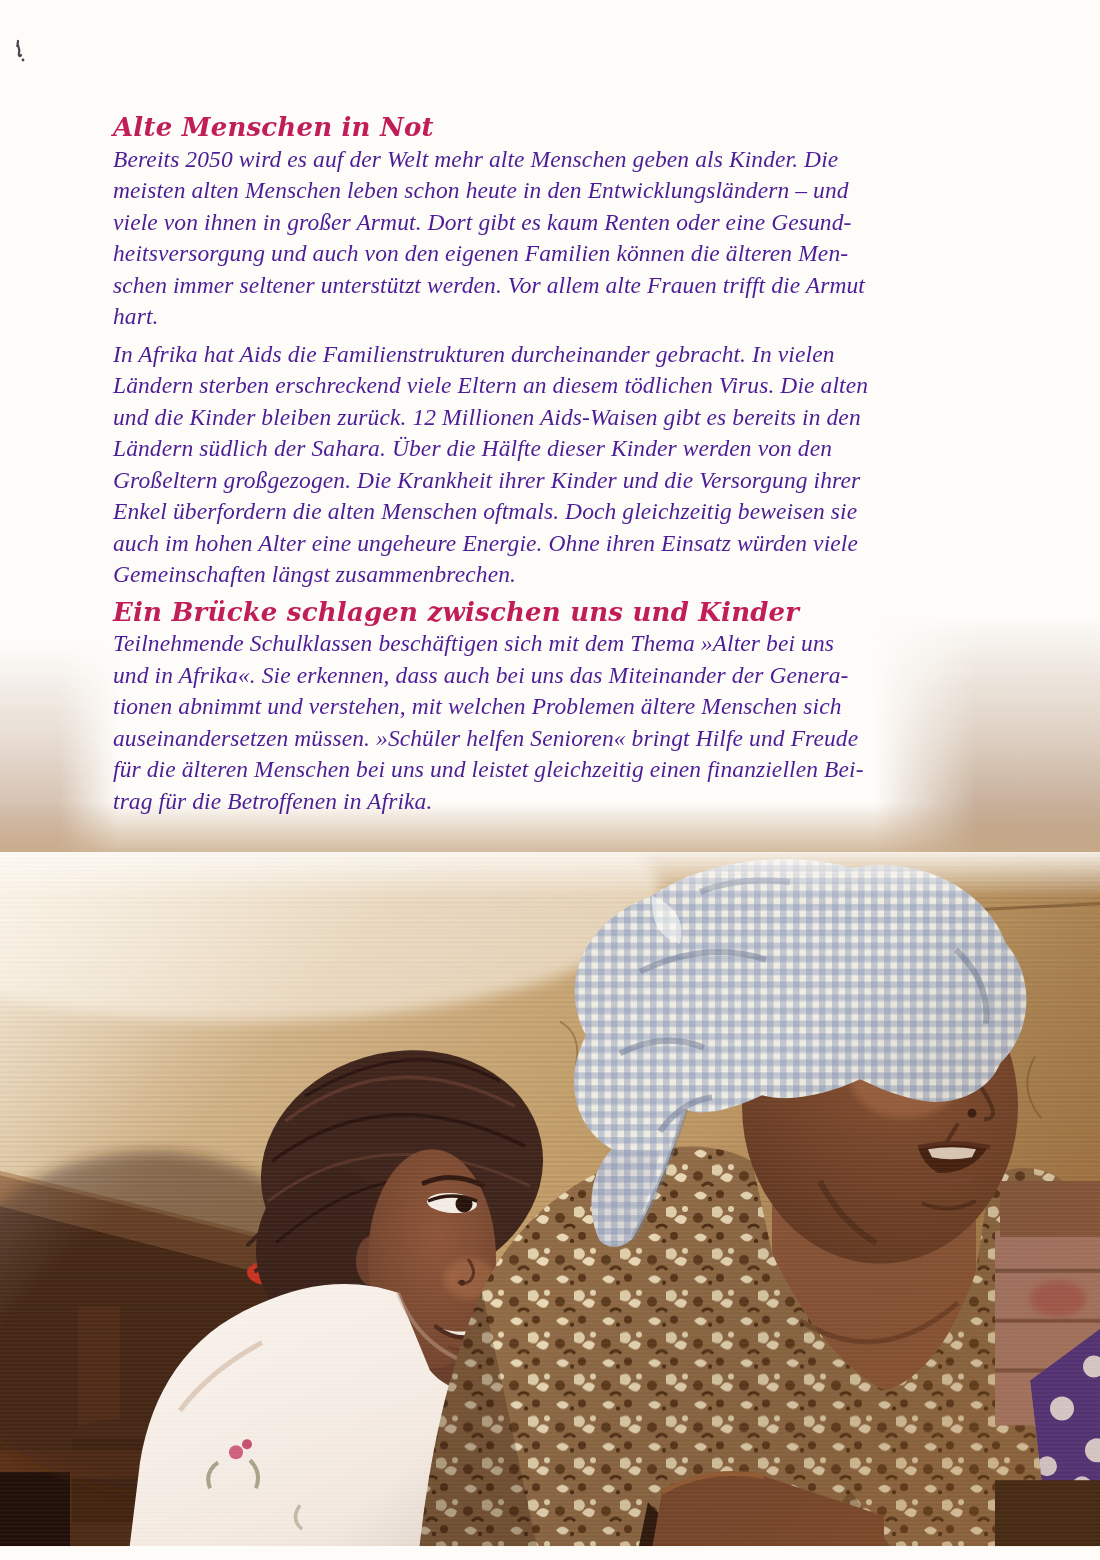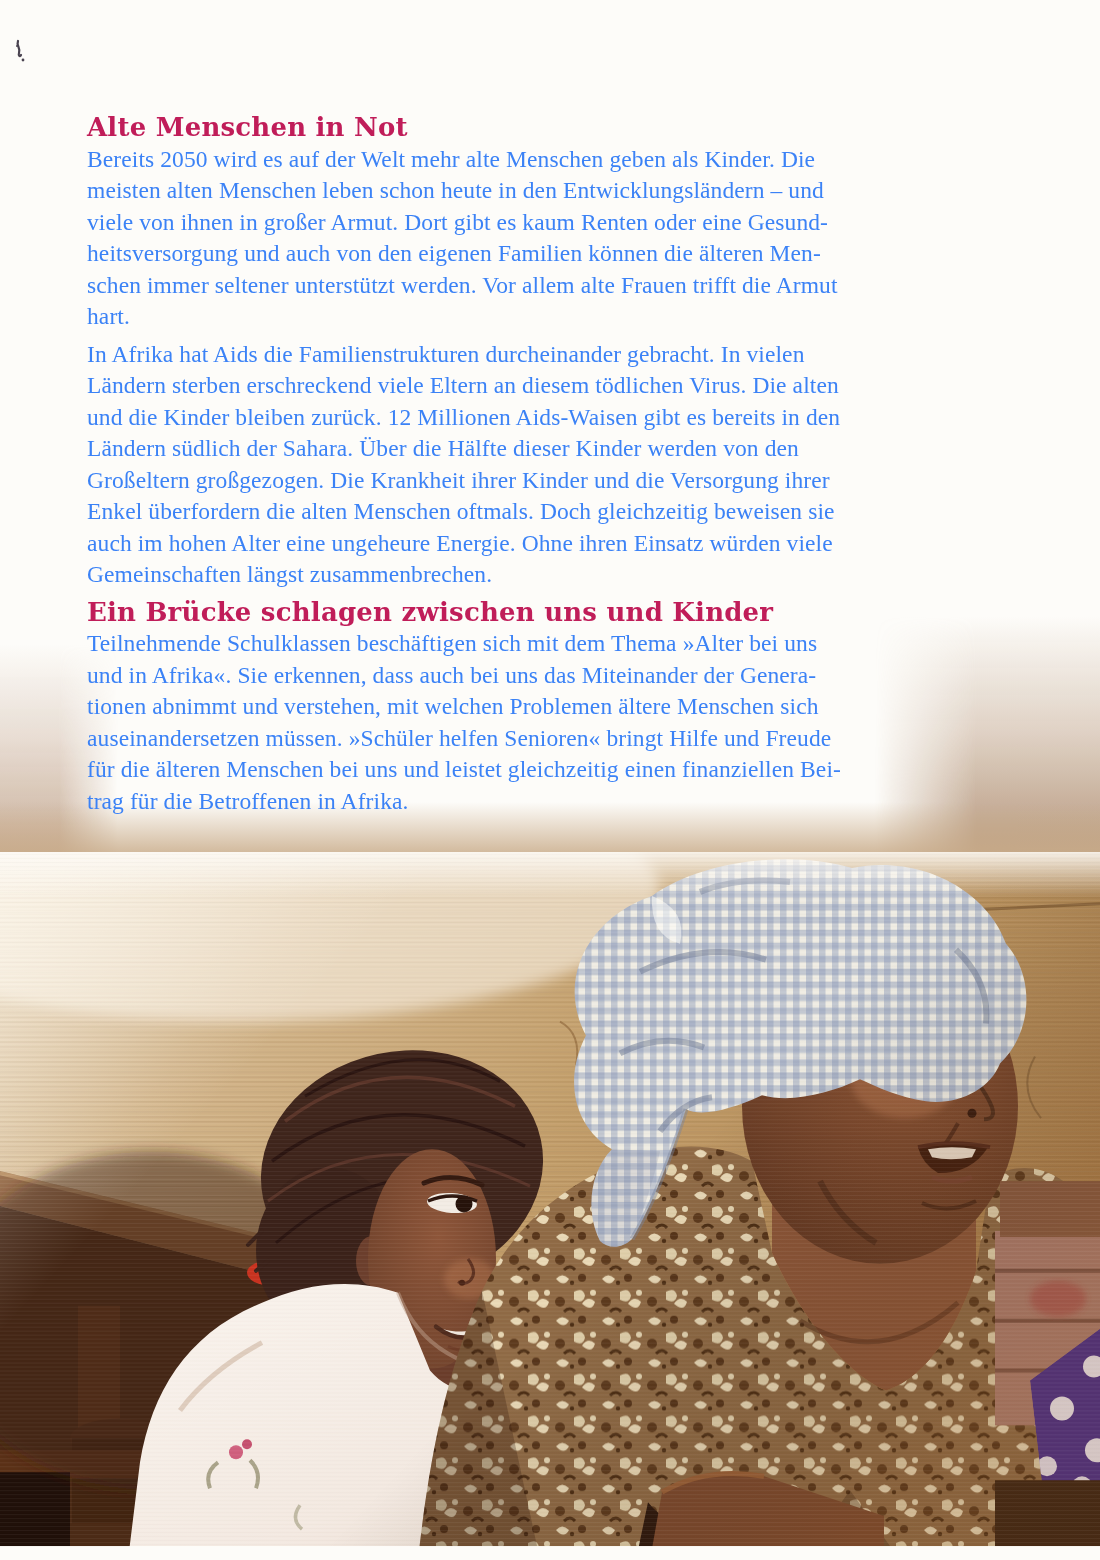--- a/index.html
+++ b/index.html
@@ -1,26 +1,26 @@
 <!DOCTYPE html>
 <html lang="de"><head>
 <meta charset="utf-8">
 <style>
   html,body{margin:0;padding:0;}
   body{width:1100px;height:1560px;position:relative;background:#ffffff;
        font-family:"Liberation Serif",serif;}
   .page{position:absolute;inset:0;background:#fdfcf9;overflow:hidden;}
 
   
-  .text-col{position:absolute;left:87px;top:112px;width:910px;z-index:3;}
+  .text-col{position:absolute;left:113px;top:112px;width:910px;z-index:3;font-style:italic;}
   .sec h2{font-family:"DejaVu Serif",serif;font-weight:700;
           font-size:26px;line-height:31.5px;margin:0;color:#c01d59;
           letter-spacing:.2px;}
   .sec p{font-family:"Liberation Serif",serif;font-size:23.5px;
-         line-height:31.5px;margin:0 0 6px 0;color:#3b82f6;
+         line-height:31.5px;margin:0 0 6px 0;color:#4c1d95;
          white-space:pre-line;letter-spacing:.1px;}
 
   
   .pen-mark{position:absolute;left:10px;top:38px;z-index:4;}
 
   
   .fade-left{position:absolute;left:0;top:645px;width:118px;height:209px;z-index:1;
     background:linear-gradient(to bottom,rgba(197,169,148,0) 0%,rgba(197,169,148,.38) 45%,rgba(188,156,130,.8) 100%);
     -webkit-mask-image:linear-gradient(to right,#000 50%,transparent 100%);
             mask-image:linear-gradient(to right,#000 50%,transparent 100%);}

